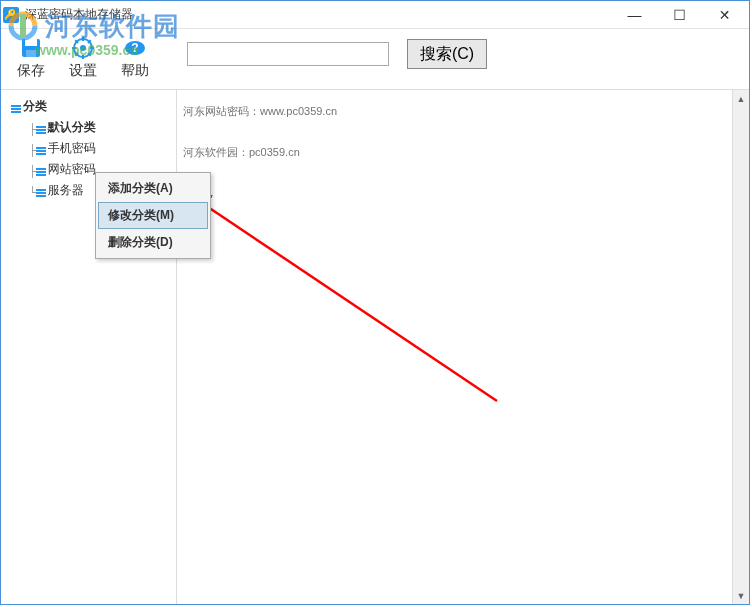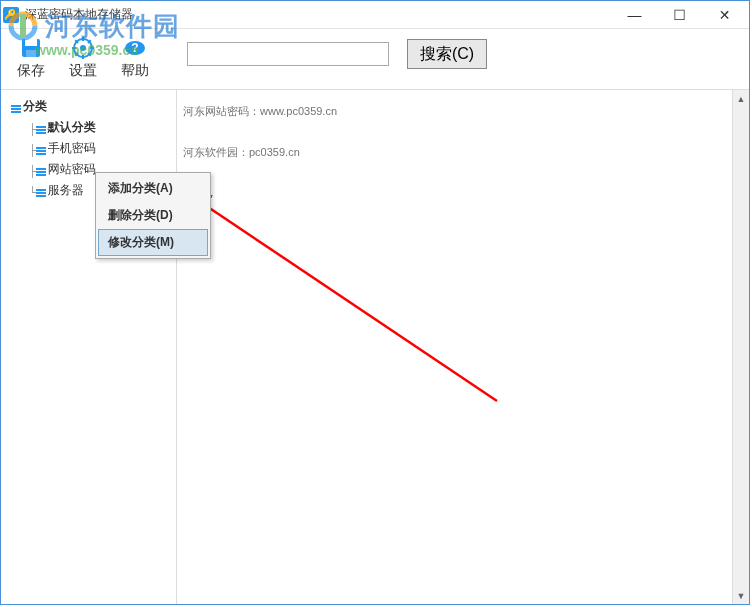--- a/index.html
+++ b/index.html
@@ -140,22 +140,22 @@
       <div class="content-line">河东软件园：pc0359.cn</div>
       <div class="scrollbar-v">
         <div class="scroll-arrow">▲</div>
         <div class="scroll-arrow down">▼</div>
       </div>
     </div>
   </div>
 
   <div class="context-menu">
     <div class="context-item">添加分类(A)</div>
+    <div class="context-item hover">修改分类(M)</div>
     <div class="context-item">删除分类(D)</div>
-    <div class="context-item hover">修改分类(M)</div>
   </div>
 
   <svg class="arrow-annotation" viewBox="0 0 320 220">
     <defs>
       <marker id="arrowhead" markerWidth="12" markerHeight="10" refX="2" refY="5" orient="auto">
         <polygon points="0 0, 12 5, 0 10" fill="#ff0000"></polygon>
       </marker>
     </defs>
     <line x1="310" y1="210" x2="15" y2="12" stroke="#ff0000" stroke-width="2.5" marker-end="url(#arrowhead)"></line>
   </svg>

